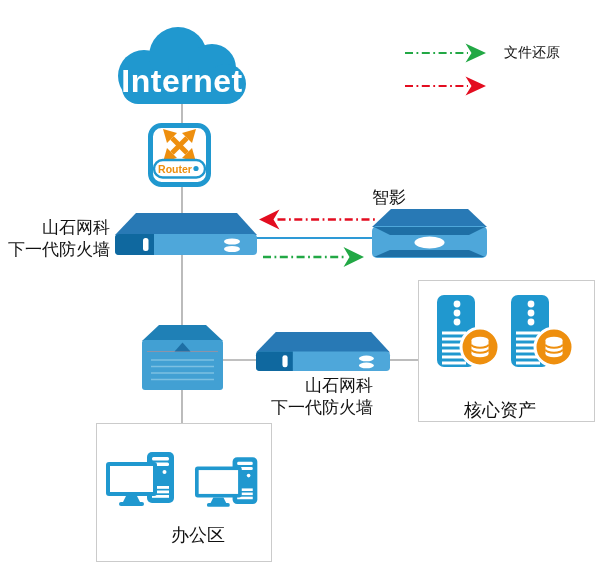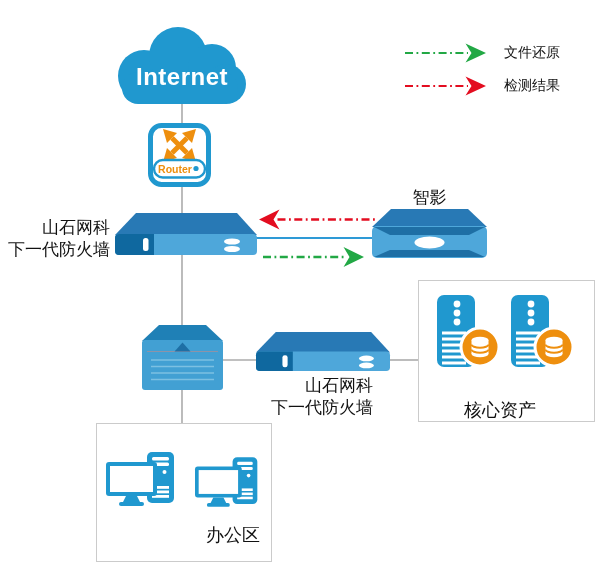--- a/index.html
+++ b/index.html
@@ -21,23 +21,23 @@
   .f-red   {fill:var(--arrow-red,#E30D20);}
   .s-blue  {stroke:var(--icon-blue,#2098CF);}
   .s-gray  {stroke:var(--line-gray,#ABABAB);}
   .s-link  {stroke:var(--link-blue,#2E9AD6);}
   .s-green {stroke:var(--arrow-green,#22A845);}
   .s-red   {stroke:var(--arrow-red,#E30D20);}
   .s-vent  {stroke:var(--vent-blue,#7CC0E2);}
   .s-orange{stroke:var(--accent-orange,#EE8F0E);}
   .label{font-size:17px;line-height:22px;color:var(--text-color,#111);white-space:nowrap;}
   .label-2l span{display:block;text-align:right;}
-  .label-center{text-align:center;}
+  .label-center{}
   .cloud-text{position:absolute;top:37px;left:0;width:100%;text-align:center;
-              color:#fff;font-size:24px;font-weight:bold;letter-spacing:0.5px;}
+              color:#fff;font-size:32px;font-weight:bold;letter-spacing:0.5px;}
   .zone-box{position:absolute;background:#fff;border:1px solid var(--box-border,#CBCBCB);box-sizing:border-box;}
   .zone-label{position:absolute;text-align:center;font-size:18px;color:var(--text-color,#111);}
   .legend-label{position:absolute;font-size:14px;color:var(--text-color,#111);white-space:nowrap;}
 </style>
 </head>
 <body>
 
 <div class="canvas">
 
   <svg class="abs" style="left:0;top:0;z-index:1;" width="600" height="585" viewBox="0 0 600 585">
@@ -66,21 +66,20 @@
       <line x1="405" y1="53" x2="468" y2="53" class="s-green" stroke-width="2.2" stroke-dasharray="8 3.5 1.8 3.5"></line>
       <polygon points="486,53 465.5,43.5 471.5,53 465.5,62.5" class="f-green"></polygon>
     </g>
     <g>
       <line x1="405" y1="86" x2="468" y2="86" class="s-red" stroke-width="2.2" stroke-dasharray="8 3.5 1.8 3.5"></line>
       <polygon points="486,86 465.5,76.5 471.5,86 465.5,95.5" class="f-red"></polygon>
     </g>
   </svg>
 
   <div class="legend-label" style="left:504px;top:44px;z-index:2;">文件还原</div>
-  <div class="legend-label" style="left:504px;top:77px;z-index:2;">检测结果</div>
 
   <div class="abs" style="left:116px;top:26px;width:132px;height:82px;z-index:2;">
     <svg width="132" height="82" viewBox="0 0 132 82">
       <circle cx="28" cy="50" r="26" class="f-blue"></circle>
       <circle cx="62" cy="30" r="29" class="f-blue"></circle>
       <circle cx="96" cy="42" r="24" class="f-blue"></circle>
       <circle cx="110" cy="58" r="20" class="f-blue"></circle>
       <rect x="6" y="46" width="116" height="32" rx="16" class="f-blue"></rect>
     </svg>
     <span class="cloud-text">Internet</span>
@@ -214,15 +213,15 @@
     <rect x="46" y="11.5" width="17" height="3.5" rx="1.5" class="f-white"></rect>
     <circle cx="58.5" cy="21" r="2" class="f-white"></circle>
     <rect x="46" y="35" width="17" height="2.8" class="f-white"></rect>
     <rect x="46" y="39.5" width="17" height="2.8" class="f-white"></rect>
     <rect x="46" y="44" width="17" height="2.8" class="f-white"></rect>
     <rect x="0" y="11" width="51" height="34" rx="3" class="f-blue"></rect>
     <rect x="4" y="15" width="43" height="26" class="f-white"></rect>
     <polygon points="20,45 31,45 34,51 17,51" class="f-blue"></polygon>
     <rect x="13" y="51" width="25" height="4" rx="2" class="f-blue"></rect>
   </svg>
-  <div class="zone-label" style="left:96px;top:523px;width:204px;z-index:3;margin-left:35px;">办公区</div>
+  <div class="zone-label" style="left:96px;top:523px;width:204px;z-index:3;">办公区</div>
 
 </div>
 
 </body></html>

